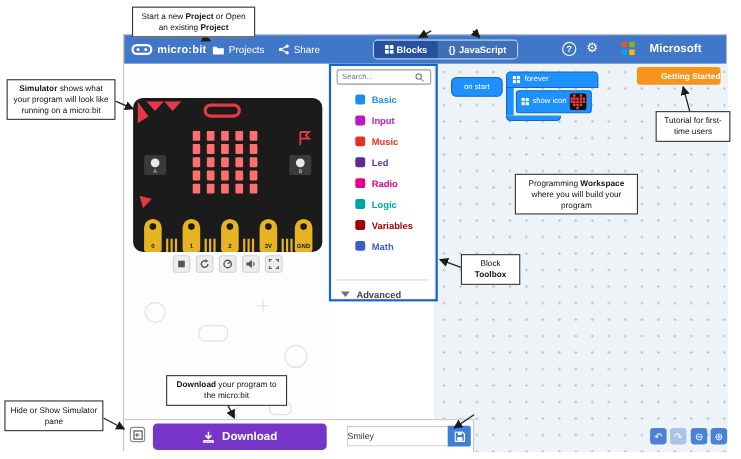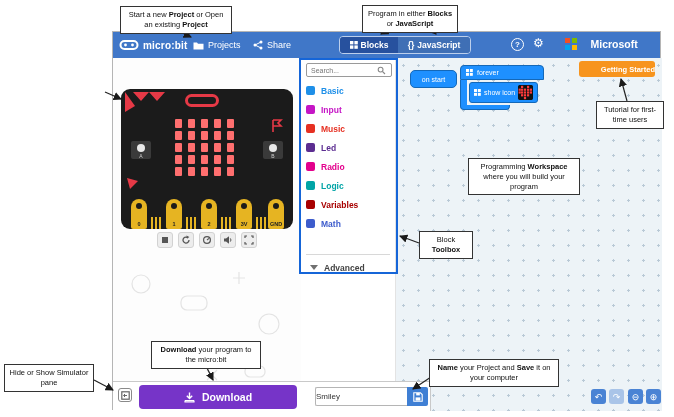--- a/index.html
+++ b/index.html
@@ -63,21 +63,21 @@
   .sim-controls { position:absolute; left:44px; top:174px; display:flex; gap:5px; }
   .ctl { width:16px; height:16px; background:#ededed; border:1px solid #d2d2d2; border-radius:3px;
          display:flex; align-items:center; justify-content:center; cursor:pointer; }
 
   
   .search-box { position:absolute; left:5px; top:5px; width:86px; height:14px; border:1px solid #9a9a9a;
                 border-radius:2px; background:#fff; display:flex; align-items:center; }
   .search-box input { border:0; outline:0; width:70px; font-size:7px; padding-left:4px; color:#555;
                       font-family:"Liberation Sans", sans-serif; background:transparent; }
   .cat-list { position:absolute; left:0; top:23px; width:100%; }
-  .cat { height:19px; display:flex; align-items:center; gap:6px; padding-left:5px; cursor:pointer; }
+  .cat { height:19px; display:flex; align-items:center; gap:6px; padding-left:22px; cursor:pointer; }
   .cat-ic { width:9px; height:9px; border-radius:2px; flex:0 0 auto; }
   .cat-lb { font-size:8.5px; font-weight:bold; }
   .tb-divider { position:absolute; left:5px; top:196px; width:84px; border-top:1px solid #d8d8d8; }
   .advanced { position:absolute; left:0; top:200px; width:100%; height:19px; display:flex;
               align-items:center; gap:6px; padding-left:9px; cursor:pointer; }
   .chev { width:0; height:0; border-left:4px solid transparent; border-right:4px solid transparent;
           border-top:5px solid #707070; }
   .adv-lb { font-size:8.5px; font-weight:bold; color:#444; }
 
   
@@ -476,21 +476,20 @@
     <line x1="430" y1="28" x2="436" y2="34" stroke="#222" stroke-width="1.2" marker-end="url(#arw)"></line>
     <line x1="105" y1="92" x2="121" y2="99" stroke="#222" stroke-width="1.2" marker-end="url(#arw)"></line>
     <line x1="627" y1="101" x2="621" y2="79" stroke="#222" stroke-width="1.2" marker-end="url(#arw)"></line>
     <line x1="419" y1="243" x2="400" y2="236" stroke="#222" stroke-width="1.2" marker-end="url(#arw)"></line>
     <line x1="94" y1="380" x2="113" y2="390" stroke="#222" stroke-width="1.2" marker-end="url(#arw)"></line>
     <line x1="206" y1="366" x2="213" y2="380" stroke="#222" stroke-width="1.2" marker-end="url(#arw)"></line>
     <line x1="431" y1="377" x2="413" y2="389" stroke="#222" stroke-width="1.2" marker-end="url(#arw)"></line>
   </svg>
 
   <div class="callout" style="left:120px;top:6px;width:112px;"><span>Start a new </span><span style="font-weight: bold;">Project</span><span> or Open an existing </span><span style="font-weight: bold;">Project</span></div>
-  <div class="callout" style="left:362px;top:5px;width:96px;"><span>Program in either </span><span style="font-weight: bold;">Blocks</span><span> or </span><span style="font-weight: bold;">JavaScript</span></div>
+  <div class="callout" style="left:6px;top:72px;width:99px;"><span style="font-weight: bold;">Simulator</span><span> shows what your program will look like running on a micro:bit</span></div>
   <div class="callout" style="left:596px;top:101px;width:68px;"><span>Tutorial for first-time users</span></div>
   <div class="callout" style="left:468px;top:158px;width:112px;"><span>Programming </span><span style="font-weight: bold;">Workspace</span><span> where you will build your program</span></div>
   <div class="callout" style="left:419px;top:231px;width:54px;"><span>Block </span><span style="font-weight: bold;">Toolbox</span></div>
   <div class="callout" style="left:4px;top:364px;width:90px;"><span>Hide or Show Simulator pane</span></div>
   <div class="callout" style="left:151px;top:341px;width:110px;"><span style="font-weight: bold;">Download</span><span> your program to the micro:bit</span></div>
-  <div class="callout" style="left:429px;top:359px;width:130px;"><span style="font-weight: bold;">Name</span><span> your Project and </span><span style="font-weight: bold;">Save</span><span> it on your computer</span></div>
 
 </div>
 
 </body></html>

